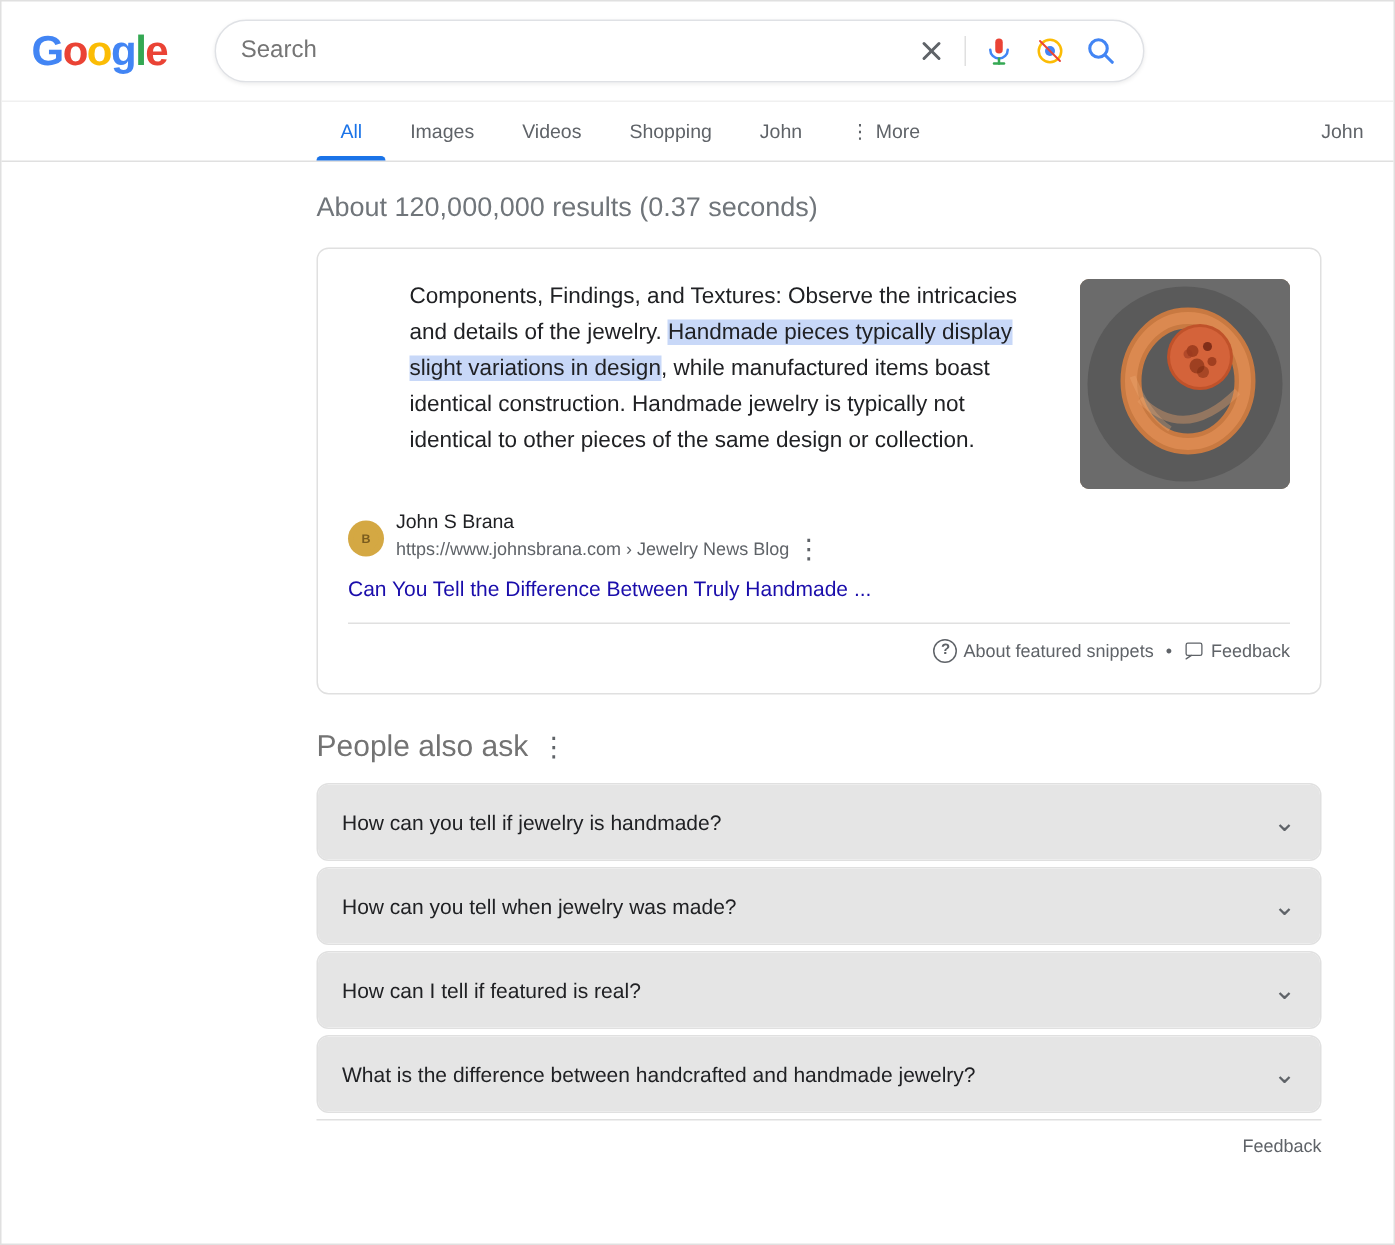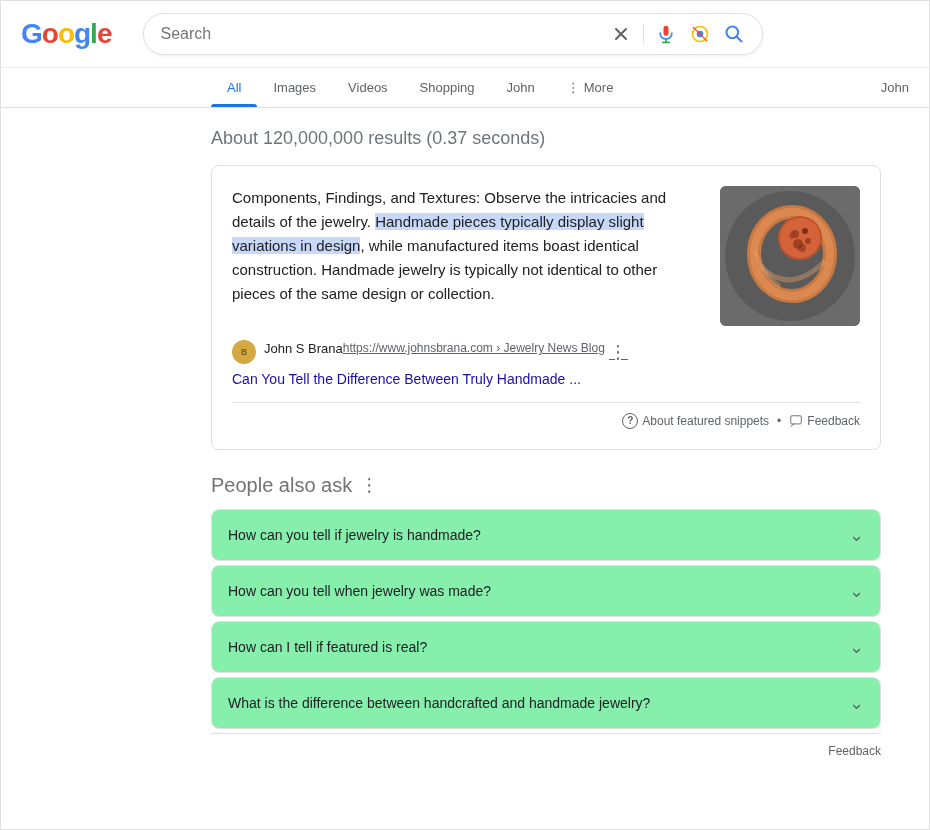--- a/index.html
+++ b/index.html
@@ -143,20 +143,21 @@
       border: 1px solid #e0e0e0;
       border-radius: 8px;
       padding: 20px;
       margin-bottom: 8px;
     }
 
     .snippet-content {
       display: flex;
       gap: 20px;
       align-items: flex-start;
+      margin-left: 41px;
     }
 
     .snippet-text {
       flex: 1;
       font-size: 15px;
       line-height: 1.6;
       color: #202124;
     }
 
     .snippet-highlight {
@@ -196,35 +197,35 @@
       align-items: center;
       justify-content: center;
       font-size: 11px;
       font-weight: bold;
       color: #7a5c1e;
       flex-shrink: 0;
     }
 
     .source-info {
       display: flex;
-      flex-direction: row;
+      flex-direction: column;
     }
 
     .source-name {
       font-size: 13px;
       color: #202124;
       font-weight: 500;
     }
 
     .source-url {
       font-size: 12px;
       color: #5f6368;
       display: flex;
+      align-items: center;
       gap: 4px;
-      text-decoration: underline;
     }
 
     .source-link {
       font-size: 14px;
       color: #1a0dab;
       margin-top: 6px;
       cursor: pointer;
       text-decoration: none;
       display: block;
       line-height: 1.4;
@@ -286,21 +287,21 @@
     }
 
     .paa-question {
       display: flex;
       align-items: center;
       justify-content: space-between;
       padding: 14px 16px;
       cursor: pointer;
       font-size: 14px;
       color: #202124;
-      background: #86efac;
+      background: #e5e5e5;
     }
 
     .paa-chevron {
       color: #5f6368;
       font-size: 18px;
       flex-shrink: 0;
     }
 
     .bottom-feedback {
       display: flex;

